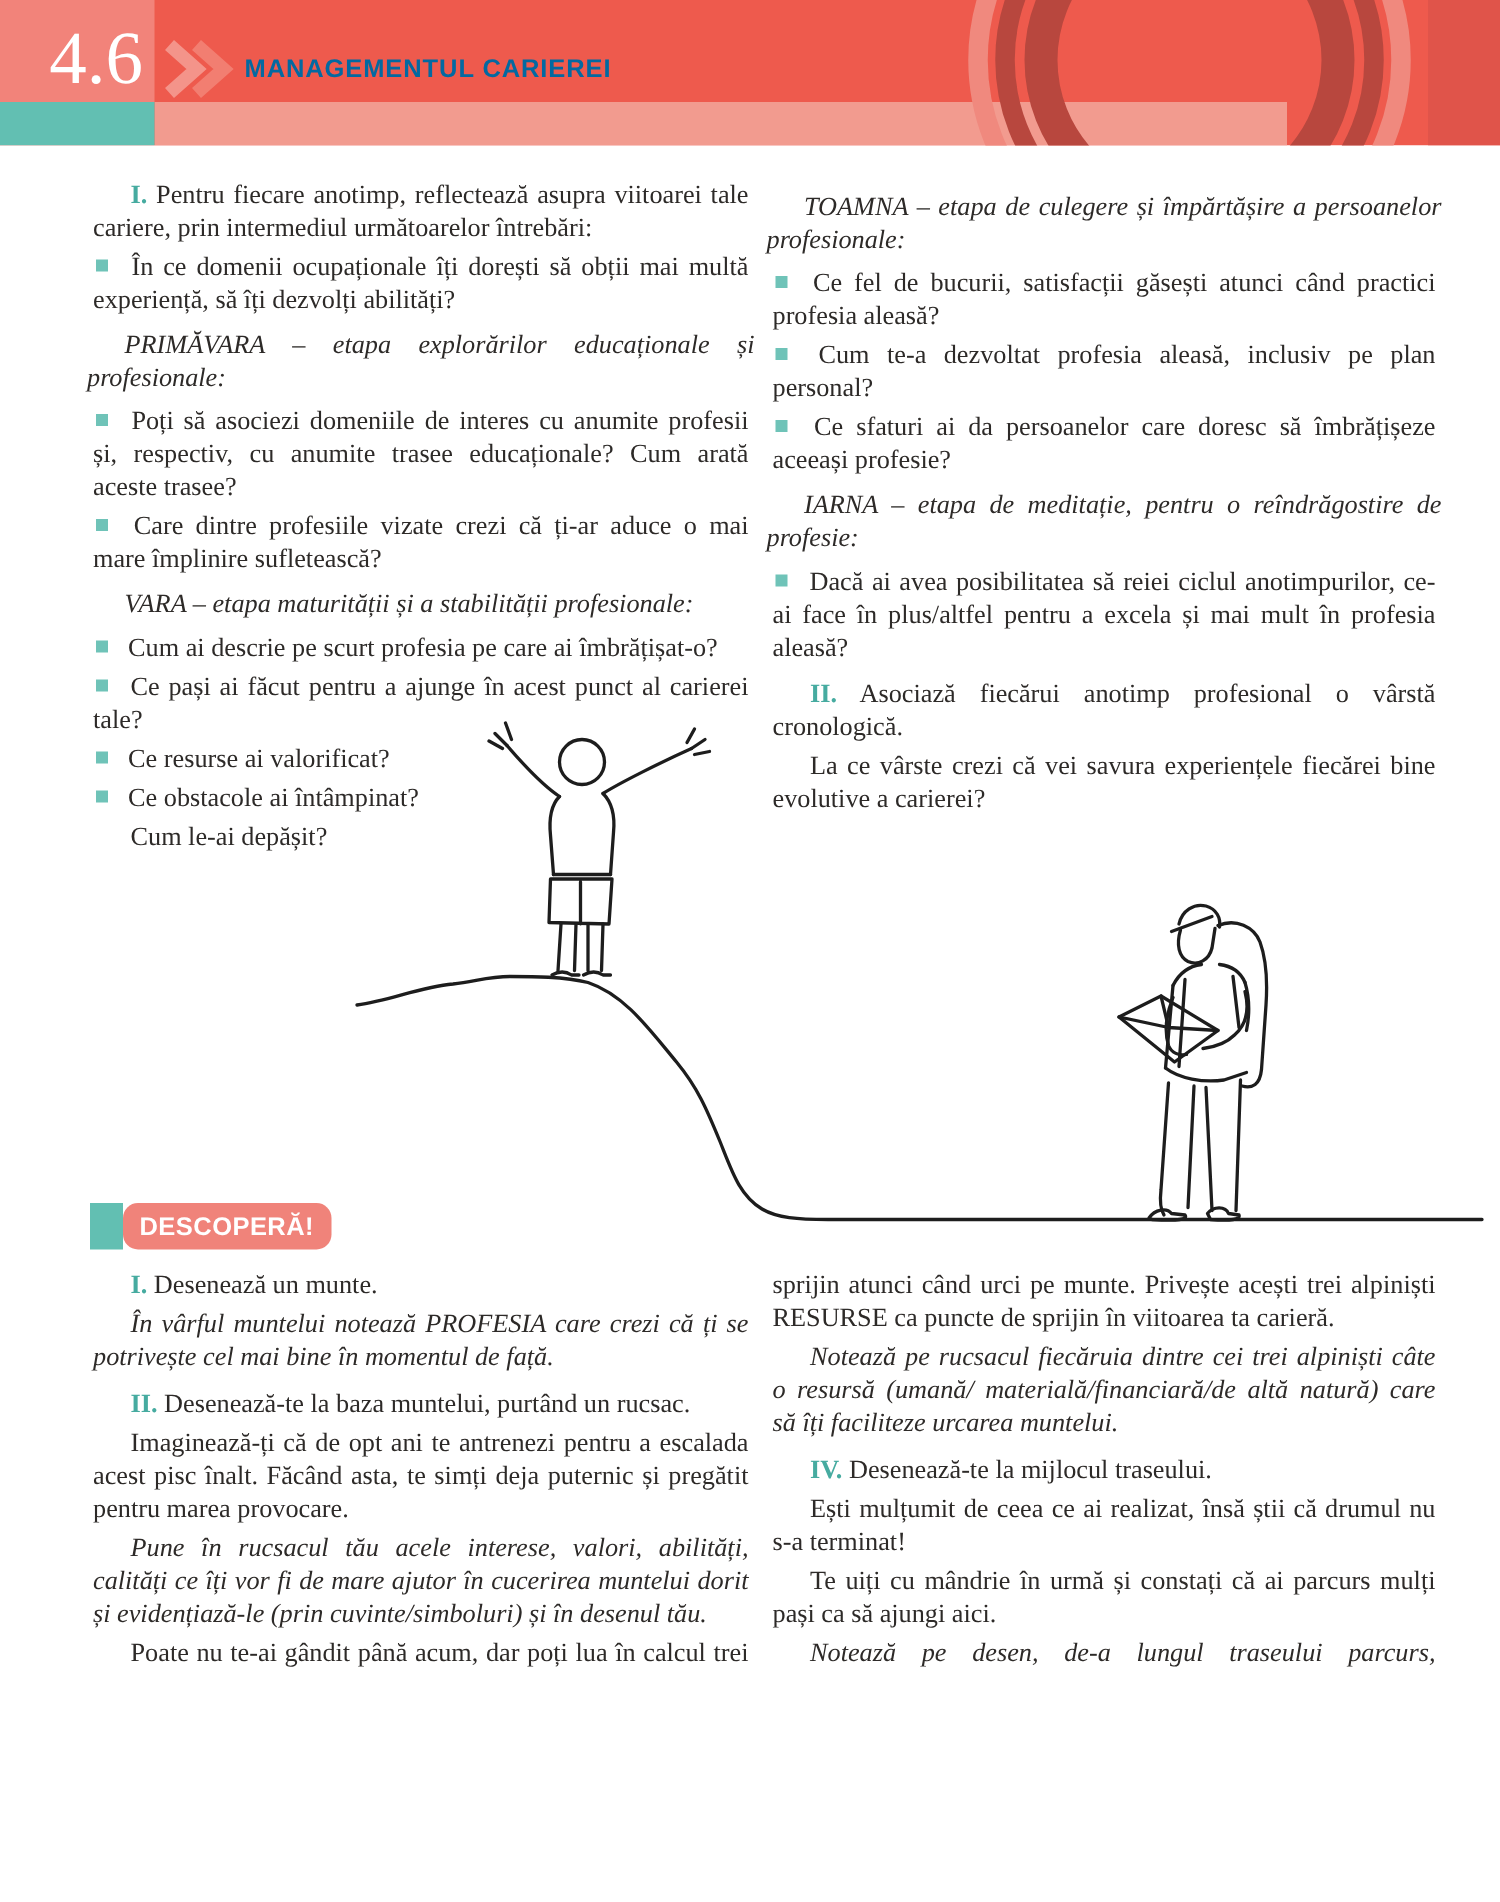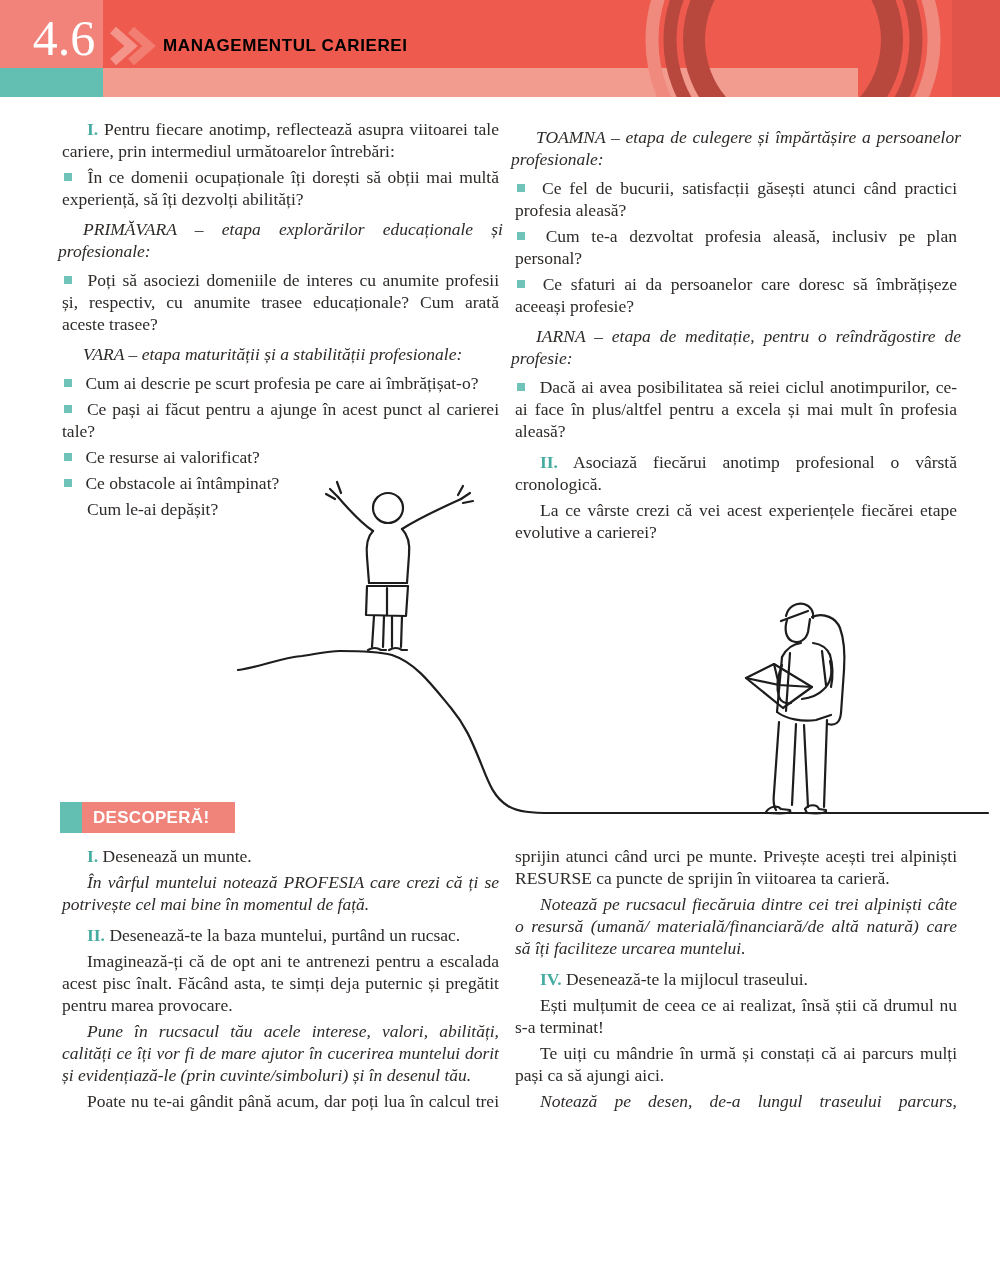--- a/index.html
+++ b/index.html
@@ -4,41 +4,41 @@
 <style>
   html,body{margin:0;padding:0;background:#ffffff;}
   .page{position:relative;width:1000px;height:1112px;background:#ffffff;overflow:hidden;
         font-family:"Liberation Serif",serif;color:#2d2a28;}
   
   .header{position:absolute;left:0;top:0;width:1000px;height:97px;}
   .header svg{display:block;}
   .section-number{position:absolute;left:26px;top:8px;width:76px;text-align:center;
         font-family:"Liberation Serif",serif;font-size:50px;font-weight:400;color:#ffffff;line-height:60px;}
   .header-title{position:absolute;left:163px;top:36px;font-family:"Liberation Sans",sans-serif;
-        font-size:17px;font-weight:bold;color:#000000;letter-spacing:0.6px;}
+        font-size:17px;font-weight:bold;color:#0369a1;letter-spacing:0.6px;}
   
   .col{position:absolute;font-size:17.5px;line-height:22px;}
   .col-left-top{left:58px;top:118px;width:445px;}
   .col-right-top{left:511px;top:118px;width:450px;}
   .col-left-bottom{left:58px;top:845px;width:445px;}
   .col-right-bottom{left:511px;top:845px;width:450px;}
   .b{margin:4px;text-align:justify;}
   .b.numbered{text-indent:25px;margin-top:9px;}
   .b:first-child{margin-top:0;}
   .b.season{font-style:italic;text-indent:25px;margin:8px 0 7px;}
   .b.italic{font-style:italic;text-indent:25px;}
   .b.para{text-indent:25px;}
   .b.flush{text-indent:0;}
   .rn{color:#46aba0;font-weight:bold;}
   .sq{display:inline-block;width:8px;height:8px;background:#6fc3b8;margin:0 9px 2px 2px;}
   
   .badge{position:absolute;left:60px;top:802px;display:flex;align-items:stretch;height:31px;}
   .badge .teal{width:22px;background:#62bfb2;}
   .badge .label{background:#f0837a;color:#ffffff;font-family:"Liberation Sans",sans-serif;
-        font-weight:bold;font-size:17px;line-height:31px;padding:0 26px 0 11px;letter-spacing:0.3px;}
+        font-weight:bold;font-size:17px;line-height:31px;padding:0 12px 0 11px;letter-spacing:0.3px;border-radius:10px;}
   
   .illustration{position:absolute;left:230px;top:465px;pointer-events:none;}
   .illustration path, .illustration circle{fill:none;stroke:#1d1d1d;stroke-width:2.2;
         stroke-linecap:round;stroke-linejoin:round;}
   
   .page-number{position:absolute;left:54px;top:1218px;font-size:20px;color:#c2410c;}
 </style>
 </head>
 <body>
 
@@ -64,36 +64,37 @@
     </svg>
     <div class="section-number">4.6</div>
     <div class="header-title">MANAGEMENTUL CARIEREI</div>
   </div>
 
   <div class="col col-left-top">
       <p class="b numbered"><span class="rn">I.</span> Pentru fiecare anotimp, reflectează asupra viitoarei tale cariere, prin intermediul următoarelor întrebări:</p>
       <p class="b bullet"><span class="sq"></span> În ce domenii ocupaționale îți dorești să obții mai multă experiență, să îți dezvolți abilități?</p>
       <p class="b season">PRIMĂVARA – etapa explorărilor educaționale și profesionale:</p>
       <p class="b bullet"><span class="sq"></span> Poți să asociezi domeniile de interes cu anumite profesii și, respectiv, cu anumite trasee educaționale? Cum arată aceste trasee?</p>
+      <p class="b bullet"><span class="sq"></span> Care dintre profesiile vizate crezi că ți-ar aduce o mai mare împlinire sufletească?</p>
       <p class="b season">VARA – etapa maturității și a stabilității profesionale:</p>
       <p class="b bullet"><span class="sq"></span> Cum ai descrie pe scurt profesia pe care ai îmbrățișat-o?</p>
       <p class="b bullet"><span class="sq"></span> Ce pași ai făcut pentru a ajunge în acest punct al carierei tale?</p>
       <p class="b bullet"><span class="sq"></span> Ce resurse ai valorificat?</p>
       <p class="b bullet"><span class="sq"></span> Ce obstacole ai întâmpinat?</p>
       <p class="b para">Cum le-ai depășit?</p>
     </div>
   <div class="col col-right-top">
       <p class="b season">TOAMNA – etapa de culegere și împărtășire a persoanelor profesionale:</p>
       <p class="b bullet"><span class="sq"></span> Ce fel de bucurii, satisfacții găsești atunci când practici profesia aleasă?</p>
       <p class="b bullet"><span class="sq"></span> Cum te-a dezvoltat profesia aleasă, inclusiv pe plan personal?</p>
       <p class="b bullet"><span class="sq"></span> Ce sfaturi ai da persoanelor care doresc să îmbrățișeze aceeași profesie?</p>
       <p class="b season">IARNA – etapa de meditație, pentru o reîndrăgostire de profesie:</p>
       <p class="b bullet"><span class="sq"></span> Dacă ai avea posibilitatea să reiei ciclul anotimpurilor, ce-ai face în plus/altfel pentru a excela și mai mult în profesia aleasă?</p>
       <p class="b numbered"><span class="rn">II.</span> Asociază fiecărui anotimp profesional o vârstă cronologică.</p>
-      <p class="b para">La ce vârste crezi că vei acest experiențele fiecărei etape evolutive a carierei?</p>
+      <p class="b para">La ce vârste crezi că vei savura experiențele fiecărei bine evolutive a carierei?</p>
     </div>
 
   <svg class="illustration" width="770" height="360" viewBox="0 0 770 360">
 
     <path d="M 8 205 C 30 202 50 193 72 191 C 88 189 96 186 110 186
              C 125 186 146 186 162 190 C 186 198 202 220 221 243 C 235 260 241 274 250 296
              C 258 316 263 332 278 341 C 288 347 302 348 322 348 L 758 348"></path>
 
     <g>
       <circle cx="158" cy="43" r="15"></circle>

